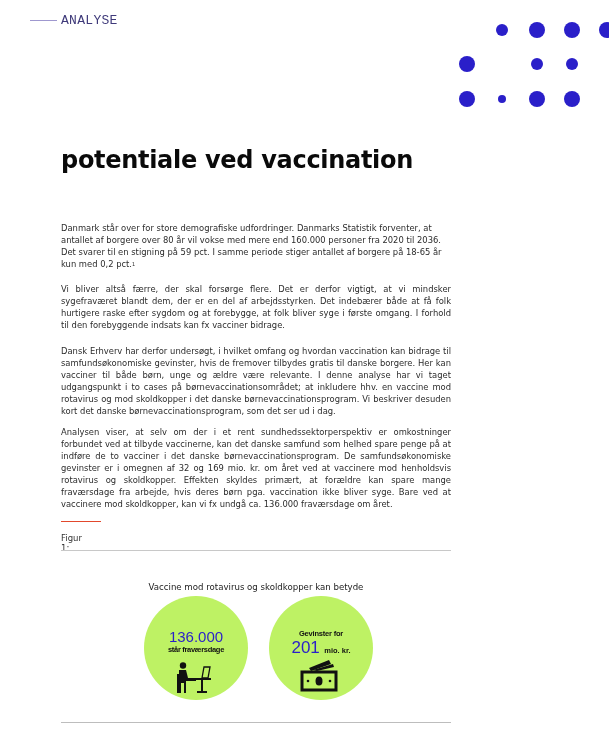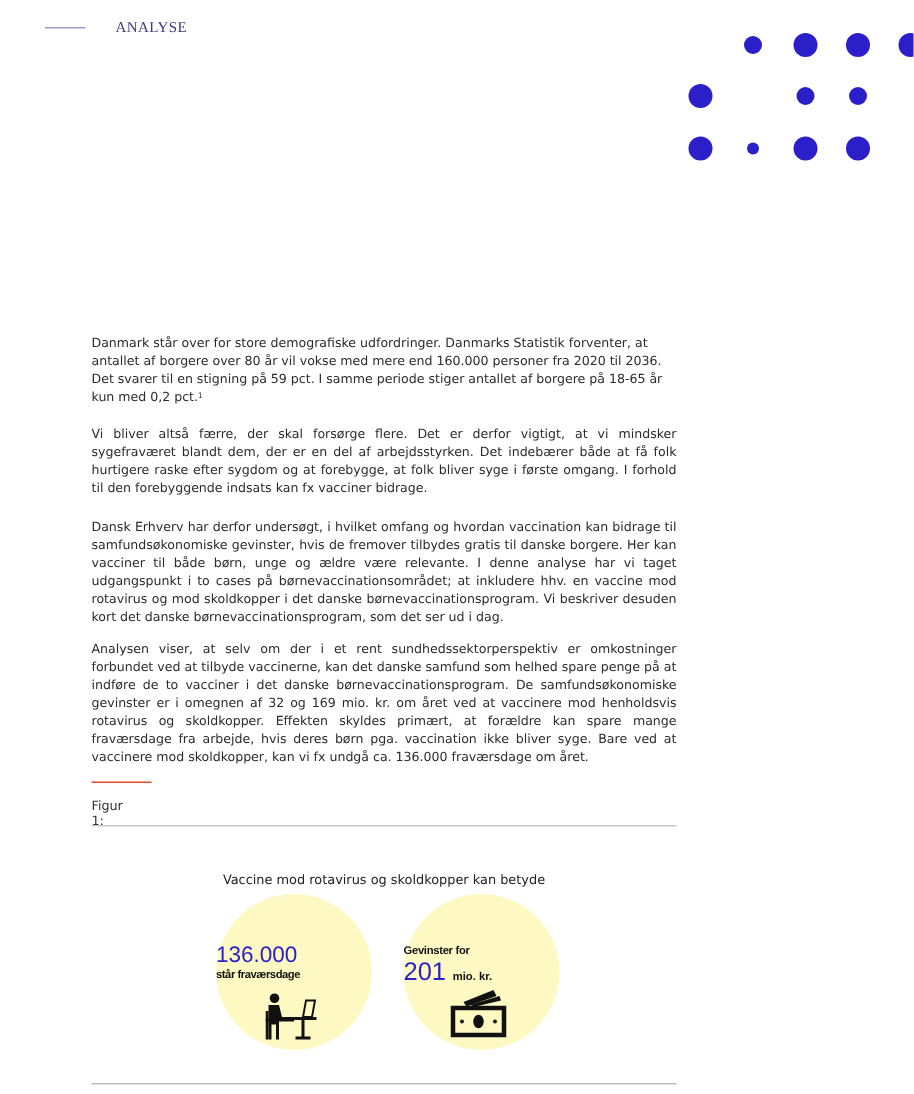--- a/index.html
+++ b/index.html
@@ -4,21 +4,21 @@
   <style>
     html, body { margin: 0; padding: 0; }
     body {
       width: 609px; height: 729px; position: relative; overflow: hidden;
       background: #ffffff;
       font-family: "Liberation Sans", sans-serif;
       color: #222;
     }
     .section-tag { position: absolute; left: 30px; top: 13px; display: flex; align-items: center; }
     .section-tag .rule { width: 27px; height: 1px; background: #9f98cf; margin-right: 4px; }
-    .section-tag .label { font-size: 10px; letter-spacing: 0.3px; color: #3f3a7a; font-family: Liberation Serif, serif; margin-left: 16px; }
+    .section-tag .label { font-size: 13px; letter-spacing: 0.3px; color: #3f3a7a; font-family: Liberation Mono, monospace; }
 
     .dots { position: absolute; left: 0; top: 0; width: 609px; height: 120px; pointer-events: none; }
     .dot { position: absolute; border-radius: 50%; background: #2a1fc9; }
 
     .title {
       position: absolute; left: 61px; top: 114px; width: 400px;
       font-family: "DejaVu Sans", sans-serif; font-weight: bold;
       font-size: 24px; line-height: 31px; color: #0a0a0a; margin: 0;
       letter-spacing: -0.3px;
     }
@@ -37,22 +37,22 @@
     .fig-accent { position: absolute; left: 61px; top: 521px; width: 40px; height: 1px; background: #e2482c; }
     .fig-caption { position: absolute; left: 61px; top: 533px; display: flex; font-family: "DejaVu Sans", sans-serif; font-size: 8.5px; }
     .fig-caption .num { width: 28px; color: #333; }
     .fig-caption .text { font-weight: bold; color: #111; }
     .fig-rule-top { position: absolute; left: 61px; top: 550px; width: 390px; height: 1px; background: #c8c8c8; }
     .fig-rule-bottom { position: absolute; left: 61px; top: 722px; width: 390px; height: 1px; background: #bdbdbd; }
 
     .fig-heading { position: absolute; left: 61px; width: 390px; top: 582px; text-align: center;
       font-family: "DejaVu Sans", sans-serif; font-size: 8.6px; color: #222; }
 
-    .circle { position: absolute; width: 104px; height: 104px; border-radius: 50%; background: #fef9c3;
-      box-sizing: border-box; }
+    .circle { position: absolute; width: 104px; height: 104px; border-radius: 50%; background: #bef264;
+      text-align: center; box-sizing: border-box; }
     .c1 { left: 144px; top: 596px; }
     .c2 { left: 269px; top: 596px; }
     .big-num { color: #2a1fc9; font-size: 15px; font-family: "Liberation Sans", sans-serif; }
     .c1 .big-num { display: block; margin-top: 33px; line-height: 16px; }
     .c1 .sub { display: block; font-size: 7.5px; font-weight: bold; color: #111; letter-spacing: -0.3px; line-height: 10px; }
     .c2 .top { display: block; margin-top: 33px; font-size: 7.5px; font-weight: bold; color: #111; line-height: 10px; letter-spacing: -0.2px;}
     .c2 .row { display: block; line-height: 18px; }
     .c2 .big-num { font-size: 17px; }
     .c2 .unit { font-size: 7.5px; font-weight: bold; color: #111; }
     .icon { position: absolute; }
@@ -76,20 +76,21 @@
     <div class="dot" style="left: 531px; top: 58px; width: 12px; height: 12px; background: rgb(42, 31, 201);"></div>
     <div class="dot" style="left: 566px; top: 58px; width: 12px; height: 12px; background: rgb(42, 31, 201);"></div>
     <div class="dot" style="left: 459px; top: 91px; width: 16px; height: 16px; background: rgb(42, 31, 201);"></div>
     <div class="dot" style="left: 498px; top: 95px; width: 8px; height: 8px; background: rgb(42, 31, 201);"></div>
     <div class="dot" style="left: 529px; top: 91px; width: 16px; height: 16px; background: rgb(42, 31, 201);"></div>
     <div class="dot" style="left: 564px; top: 91px; width: 16px; height: 16px; background: rgb(42, 31, 201);"></div>
   </div>
 
 <h1 class="title">
   <br>
+  <span>potentiale ved vaccination</span>
 </h1>
 
 <p class="body-text p1"><span>Danmark står over for store demografiske udfordringer. Danmarks Statistik forventer, at antallet af borgere over 80 år vil vokse med mere end 160.000 personer fra 2020 til 2036. Det svarer til en stigning på 59 pct. I samme periode stiger antallet af borgere på 18-65 år kun med 0,2 pct.</span><sup>1</sup></p>
 <p class="body-text p2">Vi bliver altså færre, der skal forsørge flere. Det er derfor vigtigt, at vi mindsker sygefraværet blandt dem, der er en del af arbejdsstyrken. Det indebærer både at få folk hurtigere raske efter sygdom og at forebygge, at folk bliver syge i første omgang. I forhold til den forebyggende indsats kan fx vacciner bidrage.</p>
 <p class="body-text p3">Dansk Erhverv har derfor undersøgt, i hvilket omfang og hvordan vaccination kan bidrage til samfundsøkonomiske gevinster, hvis de fremover tilbydes gratis til danske borgere. Her kan vacciner til både børn, unge og ældre være relevante. I denne analyse har vi taget udgangspunkt i to cases på børnevaccinationsområdet; at inkludere hhv. en vaccine mod rotavirus og mod skoldkopper i det danske børnevaccinationsprogram. Vi beskriver desuden kort det danske børnevaccinationsprogram, som det ser ud i dag.</p>
 <p class="body-text p4">Analysen viser, at selv om der i et rent sundhedssektorperspektiv er omkostninger forbundet ved at tilbyde vaccinerne, kan det danske samfund som helhed spare penge på at indføre de to vacciner i det danske børnevaccinationsprogram. De samfundsøkonomiske gevinster er i omegnen af 32 og 169 mio. kr. om året ved at vaccinere mod henholdsvis rotavirus og skoldkopper. Effekten skyldes primært, at forældre kan spare mange fraværsdage fra arbejde, hvis deres børn pga. vaccination ikke bliver syge. Bare ved at vaccinere mod skoldkopper, kan vi fx undgå ca. 136.000 fraværsdage om året.</p>
 
 <div class="fig-accent"></div>
 <div class="fig-caption">
   <span class="num">Figur 1:</span>

